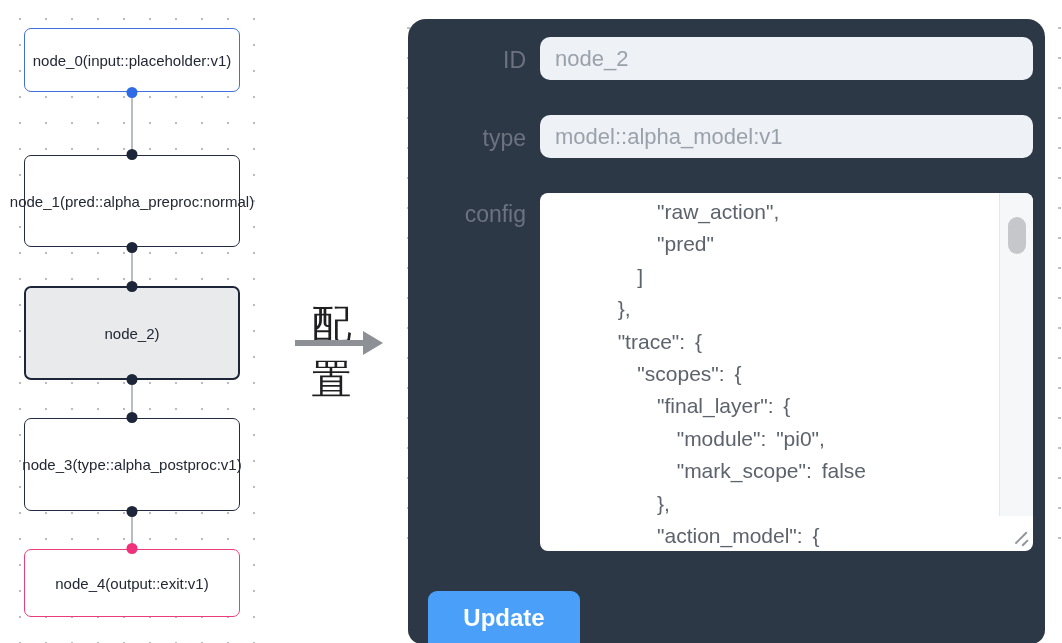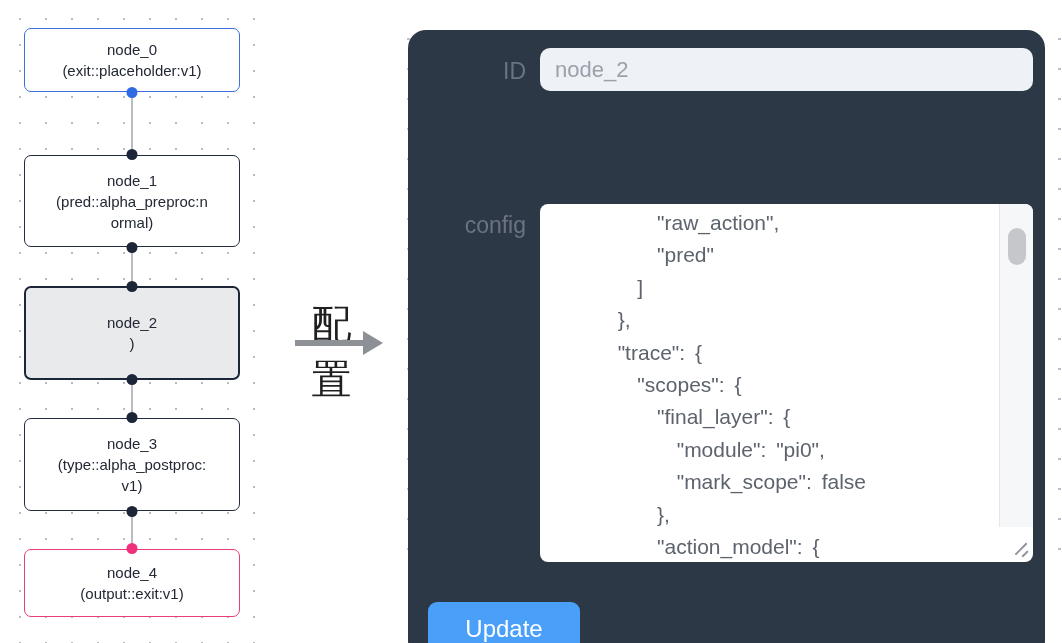--- a/index.html
+++ b/index.html
@@ -7,29 +7,29 @@
               font-family:"Liberation Sans", sans-serif; }
   .stage { position:relative; width:1062px; height:643px; }
 
   
   .canvas-left {
     position:absolute; left:0; top:0; width:272px; height:643px;
     background-image: radial-gradient(circle, rgba(125,132,144,0.55) 1.3px, transparent 1.5px);
     background-size: 26px 26px; background-position: 7px 6px;
   }
   .canvas-right {
-    position:absolute; left:400px; top:16px; width:662px; height:554px;
+    position:absolute; left:400px; top:5px; width:662px; height:554px;
     background-image: radial-gradient(circle, rgba(125,132,144,0.5) 1.3px, transparent 1.5px);
     background-size: 31px 30px; background-position: 24px 8px;
   }
 
   
   .flow-node {
     position:absolute; left:24px; width:216px; background:#ffffff; border-radius:7px;
-    display:flex; flex-direction:column; justify-content:center; align-items:center;
+    display:flex; flex-direction:row; justify-content:center; align-items:center;
     text-align:center; z-index:2;
   }
   .n0 { top:28px;  height:64px; border:1.7px solid #3f6fdd; }
   .n1 { top:155px; height:92px; border:1.9px solid #232c3e; }
   .n2 { top:286px; height:94px; border:2.5px solid #1d2639; background:#e9eaec; }
   .n3 { top:418px; height:93px; border:1.9px solid #232c3e; }
   .n4 { top:549px; height:68px; border:1.7px solid #ea3d7c;text-align:center; }
   .node-line { font-size:15px; line-height:21px; color:#232834; font-weight:500; white-space:pre; }
 
   .handle { position:absolute; left:50%; transform:translateX(-50%);
@@ -98,39 +98,39 @@
     width:18px; height:37px; border-radius:9px; background:#c5c7ca;
   }
   .resize-grip { position:absolute; right:3px; bottom:4px; width:18px; height:18px; }
   .grip-line   { position:absolute; background:#8f959c; height:1.8px; transform:rotate(-45deg); }
   .grip-a { width:16px; top:8px;  left:1px; }
   .grip-b { width:8px;  top:13px; left:9px; }
 
   .update-btn {
     position:absolute; left:20px; bottom:0; width:152px; height:53px;
     background:#4aa0f8; border:none; border-radius:9px 9px 0 0;
-    color:#ffffff; font-size:24px; font-weight:400; cursor:pointer;
+    color:#ffffff; font-size:24px; font-weight:700; cursor:pointer;
     font-family:"Liberation Sans", sans-serif;
   }
 </style>
 </head>
 <body>
 
 <div class="stage">
 
   <div class="canvas-left">
 
     <div class="edge e0"></div>
     <div class="edge e1"></div>
     <div class="edge e2"></div>
     <div class="edge e3"></div>
 
     <div class="flow-node n0">
       <div class="node-line">node_0</div>
-      <div class="node-line">(exit::placeholder:v1)</div>
+      <div class="node-line">(input::placeholder:v1)</div>
       <span class="handle bottom h-blue"></span>
     </div>
 
     <div class="flow-node n1">
       <div class="node-line">node_1</div>
       <div class="node-line">(pred::alpha_preproc:n</div>
       <div class="node-line">ormal)</div>
       <span class="handle top h-dark"></span>
       <span class="handle bottom h-dark"></span>
     </div>
@@ -160,20 +160,22 @@
   <div class="transition-label">配置</div>
   <div class="arrow-shaft"></div>
   <div class="arrow-head"></div>
 
   <div class="canvas-right">
     <div class="panel">
 
       <div class="field-label lbl-id">ID</div>
       <input class="panel-input inp-id" type="text" value="node_2" style="">
 
+      <div class="field-label lbl-type">type</div>
+      <input class="panel-input inp-type" type="text" value="model::alpha_model:v1" style="">
 
       <div class="field-label lbl-config">config</div>
 
       <div class="config-box">
         <div class="config-text">
           <div class="config-line">      "raw_action",</div>
           <div class="config-line">      "pred"</div>
           <div class="config-line">    ]</div>
           <div class="config-line">  },</div>
           <div class="config-line">  "trace": {</div>

